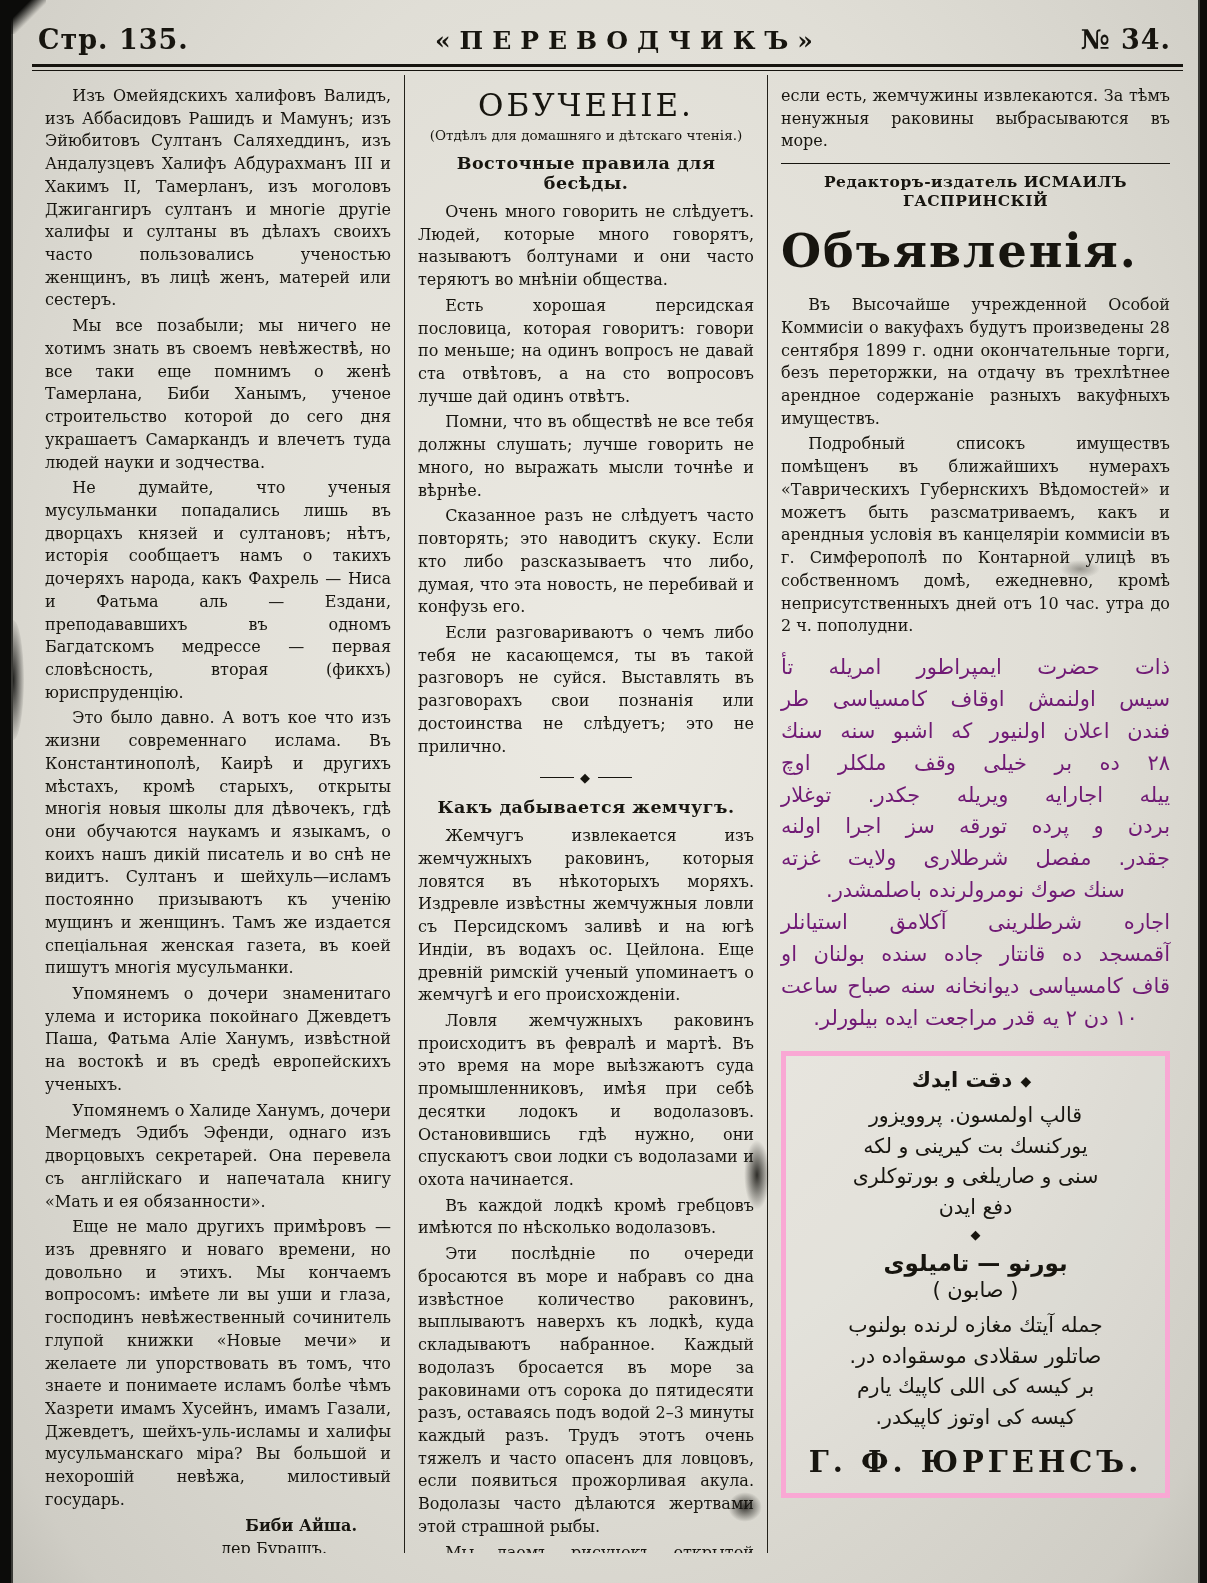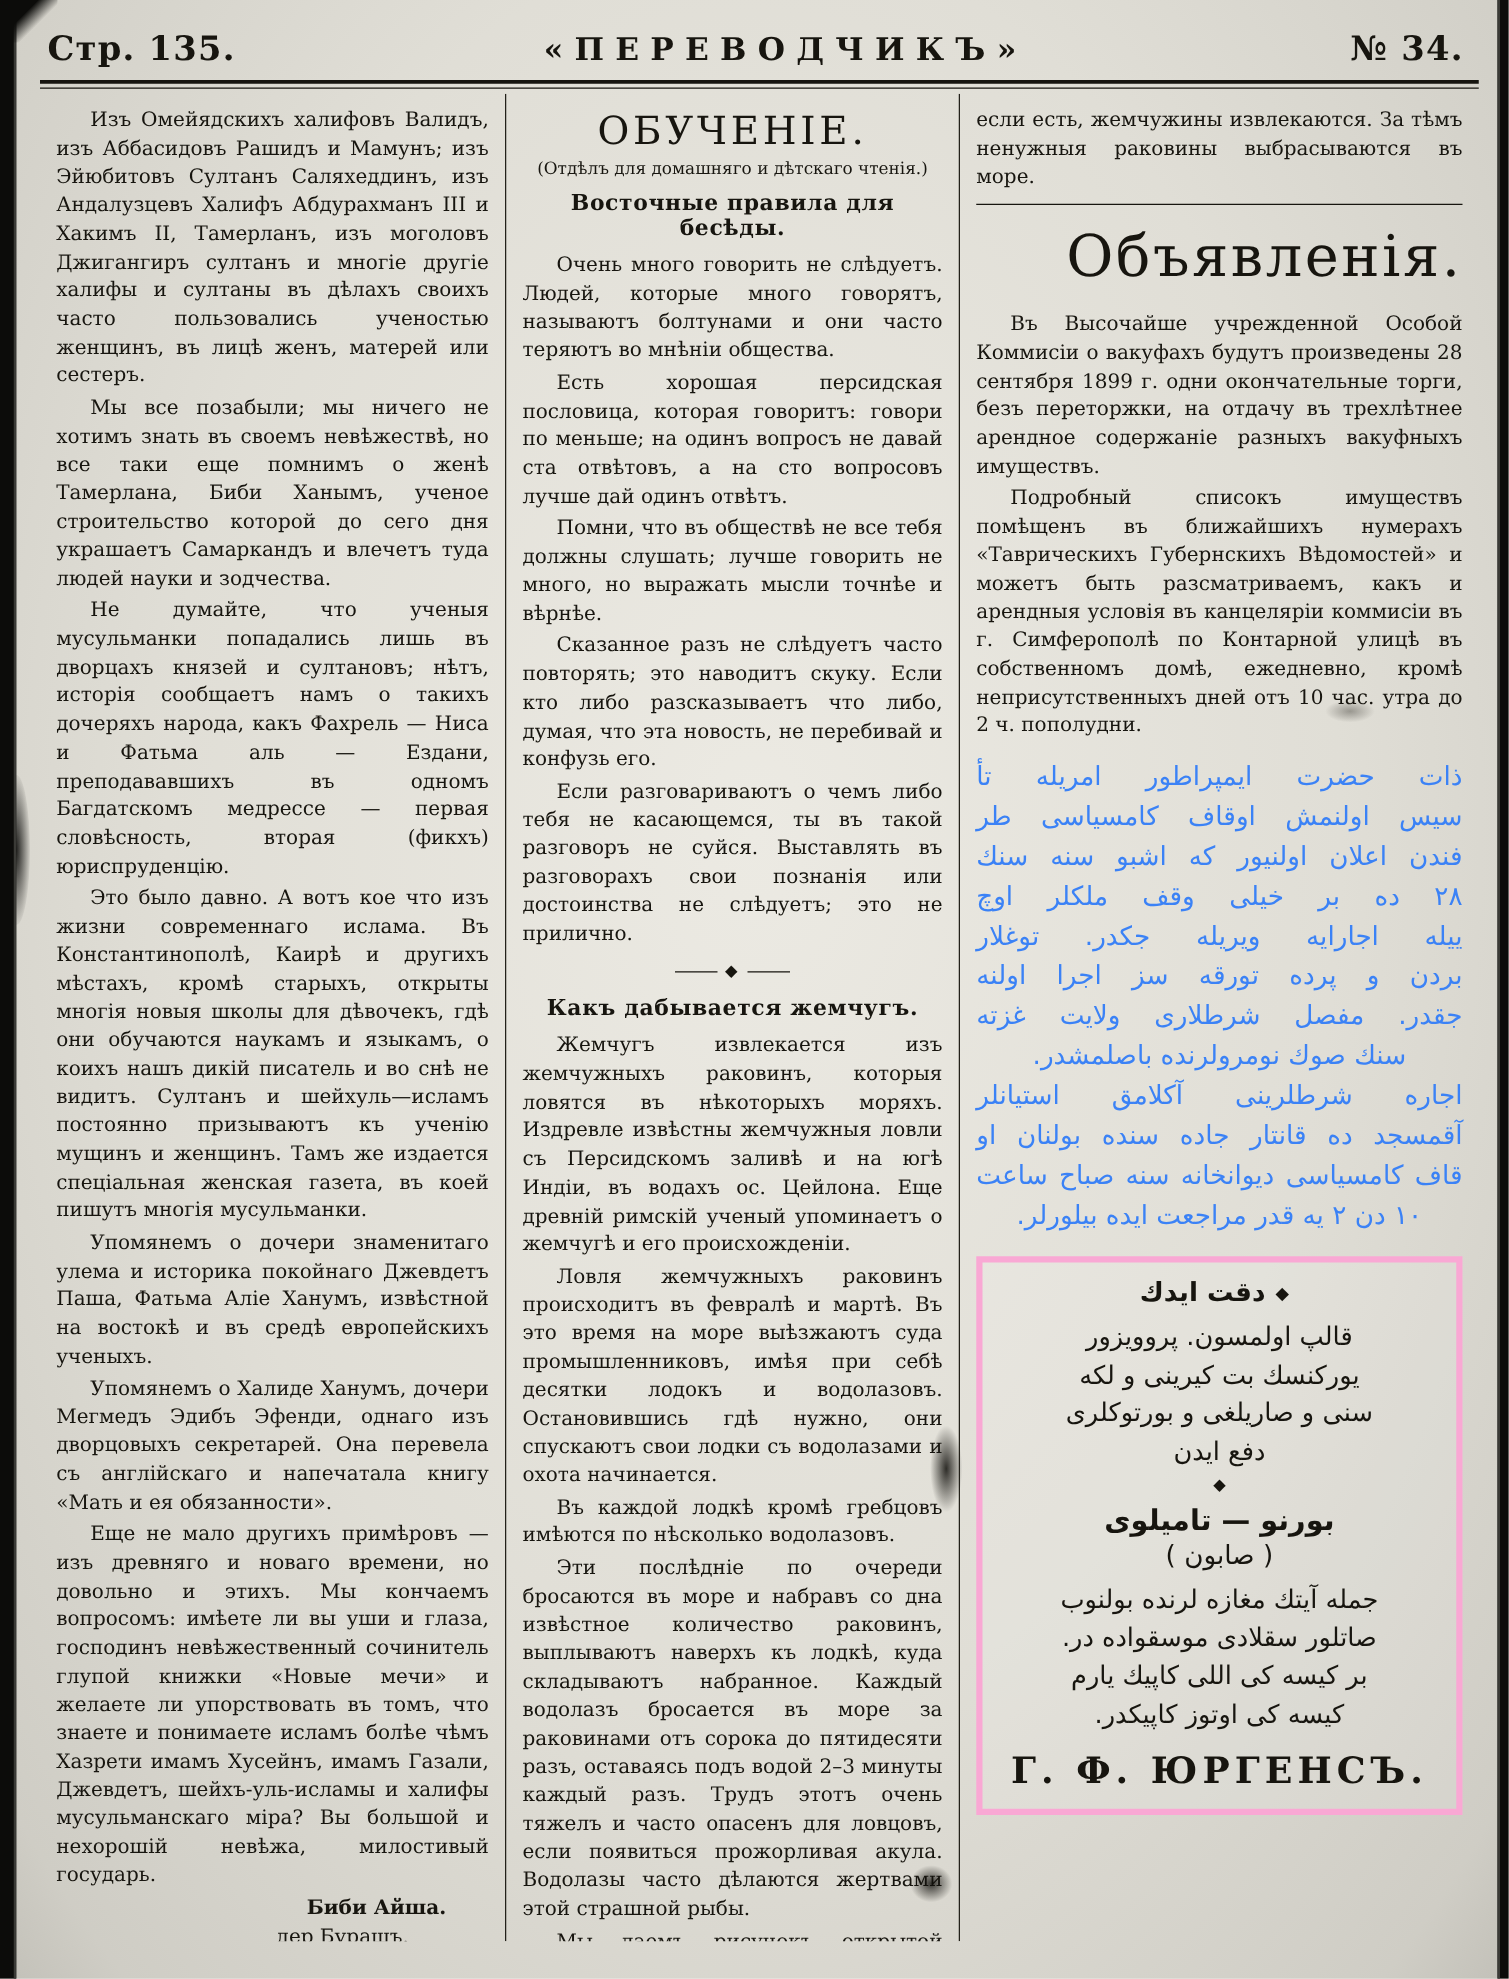--- a/index.html
+++ b/index.html
@@ -46,24 +46,24 @@
   .divider { display:flex; align-items:center; justify-content:center; margin:12px 0; color:#17150f; }
   .divider::before, .divider::after { content:""; display:block; width:34px; border-top:1px solid #17150f; margin:0 6px; }
   .divider .glyph { font-family:"DejaVu Sans",sans-serif; font-size:13px; letter-spacing:2px; }
 
   .sec-title { font-size:31px; font-weight:normal; letter-spacing:3px; text-align:center; margin:2px 0 4px; }
   .sec-sub   { font-size:13.5px; text-align:center; margin-bottom:10px; }
   .art-title { font-size:17.5px; font-weight:bold; text-align:center; margin:6px 0 8px; letter-spacing:0.5px; }
 
   .editor-rule { border-top:1px solid #17150f; margin:10px 0 8px; }
   .editor-line { font-weight:bold; font-size:15.5px; text-align:center; letter-spacing:0.5px; }
-  .ads-title { font-size:46px; font-weight:normal; text-align:right; letter-spacing:2px; margin:14px 0 16px; }
+  .ads-title { font-size:46px; font-weight:bold; text-align:left; letter-spacing:2px; margin:14px 0 16px; }
 
   .ottoman { direction:rtl; font-family:"DejaVu Sans",sans-serif; font-size:21px; line-height:1.52;
-             text-align:justify; margin-top:14px; color:#3b82f6; }
+             text-align:justify; margin-top:14px; color:#701a75; }
   .ottoman .ot-line { text-align:center; }
   .ottoman .ot-line.just { text-align:justify; text-align-last:justify; }
 
   .ad-box { border:5px solid #f9a8d4; margin-top:16px; padding:12px 14px 14px; background:rgba(255,255,255,0.12); }
   .ad-header { direction:rtl; text-align:center; font-family:"DejaVu Sans",sans-serif;
                font-size:21px; font-weight:bold; margin-bottom:8px; }
   .ad-header .orn { font-size:14px; vertical-align:middle; padding:0 8px; }
   .ad-line { direction:rtl; text-align:center; font-family:"DejaVu Sans",sans-serif; font-size:20.5px; line-height:1.5; }
   .ad-brand { direction:rtl; text-align:center; font-family:"DejaVu Sans",sans-serif; font-size:23px; font-weight:bold; margin:8px 0 2px; }
   .ad-product { direction:rtl; text-align:center; font-family:"DejaVu Sans",sans-serif; font-size:21px; margin-bottom:8px; }
@@ -124,20 +124,21 @@
       <p class="body">Въ каждой лодкѣ кромѣ гребцовъ имѣются по нѣсколько водолазовъ.</p>
       <p class="body">Эти послѣдніе по очереди бросаются въ море и набравъ со дна извѣстное количество раковинъ, выплываютъ наверхъ къ лодкѣ, куда складываютъ набранное. Каждый водолазъ бросается въ море за раковинами отъ сорока до пятидесяти разъ, оставаясь подъ водой 2–3 минуты каждый разъ. Трудъ этотъ очень тяжелъ и часто опасенъ для ловцовъ, если появиться прожорливая акула. Водолазы часто дѣлаются жертвами этой страшной рыбы.</p>
       <p class="body">Мы даемъ рисунокъ открытой жемчужной раковины. Въ ней видны зерна жемчуга. Каждый вечеръ лодки съ ловцами возвращаются къ своему судну и сдаютъ хозяину свою добычу. Спустя нѣсколько дней послѣ ловли, раковины осторожно вскрываются и,</p>
 
     </section>
 
     <section class="col col-right">
       <p class="body no-indent">если есть, жемчужины извлекаются. За тѣмъ ненужныя раковины выбрасываются въ море.</p>
 
       <div class="editor-rule"></div>
+      <p class="editor-line">Редакторъ-издатель ИСМАИЛЪ ГАСПРИНСКІЙ</p>
 
       <h1 class="ads-title">Объявленія.</h1>
 
       <p class="body">Въ Высочайше учрежденной Особой Коммисіи о вакуфахъ будутъ произведены 28 сентября 1899 г. одни окончательные торги, безъ переторжки, на отдачу въ трехлѣтнее арендное содержаніе разныхъ вакуфныхъ имуществъ.</p>
       <p class="body">Подробный списокъ имуществъ помѣщенъ въ ближайшихъ нумерахъ «Таврическихъ Губернскихъ Вѣдомостей» и можетъ быть разсматриваемъ, какъ и арендныя условія въ канцеляріи коммисіи въ г. Симферополѣ по Контарной улицѣ въ собственномъ домѣ, ежедневно, кромѣ неприсутственныхъ дней отъ 10 час. утра до 2 ч. пополудни.</p>
 
       <div class="ottoman" dir="rtl">
         <div class="ot-line just">ذات حضرت ايمپراطور امريله تأ</div>
         <div class="ot-line just">سيس اولنمش اوقاف كامسياسى طر</div>
         <div class="ot-line just">فندن اعلان اولنيور كه اشبو سنه سنك</div>

